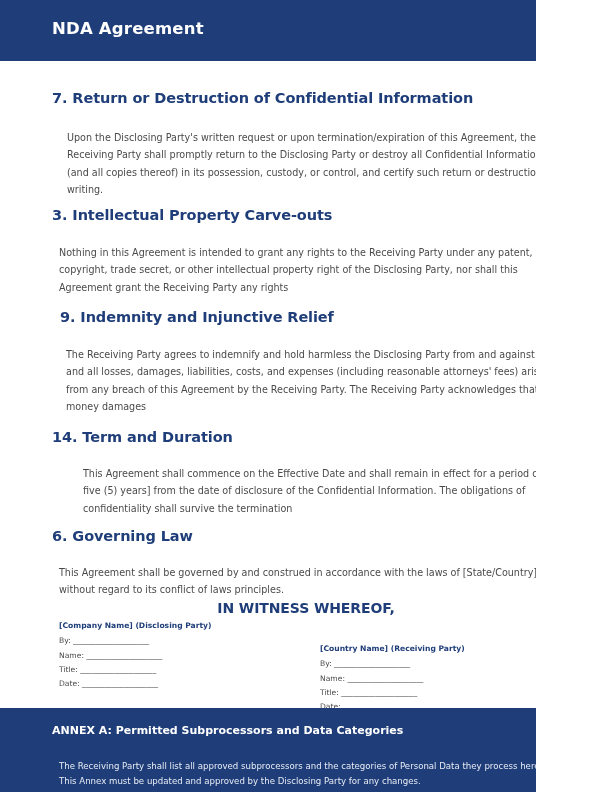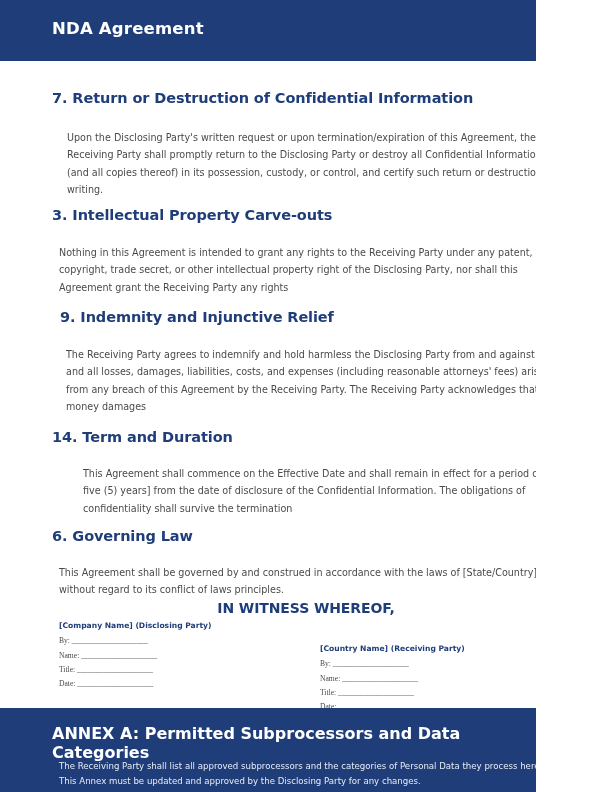--- a/index.html
+++ b/index.html
@@ -80,38 +80,37 @@
   .sig-name {
     color: #1f3e79;
     font-weight: bold;
     font-size: 7.6px;
     display: block;
     margin-bottom: 1px;
   }
   .sig-line {
     display: block;
     white-space: pre;
-    font-family: Liberation Serif, serif;
   }
 
   
   .annex-band {
     position: absolute;
     left: 0;
     top: 708px;
     width: 612px;
     height: 84px;
     background: #1f3e79;
   }
   .annex-title {
     position: absolute;
     left: 52px;
     top: 724px;
     color: #ffffff;
-    font-size: 16px;
+    font-size: 11px;
     font-weight: bold;
   }
   .annex-body {
     position: absolute;
     left: 59px;
     top: 759px;
     width: 494px;
     color: #e8ecf5;
     font-size: 8.6px;
     line-height: 1.72;

